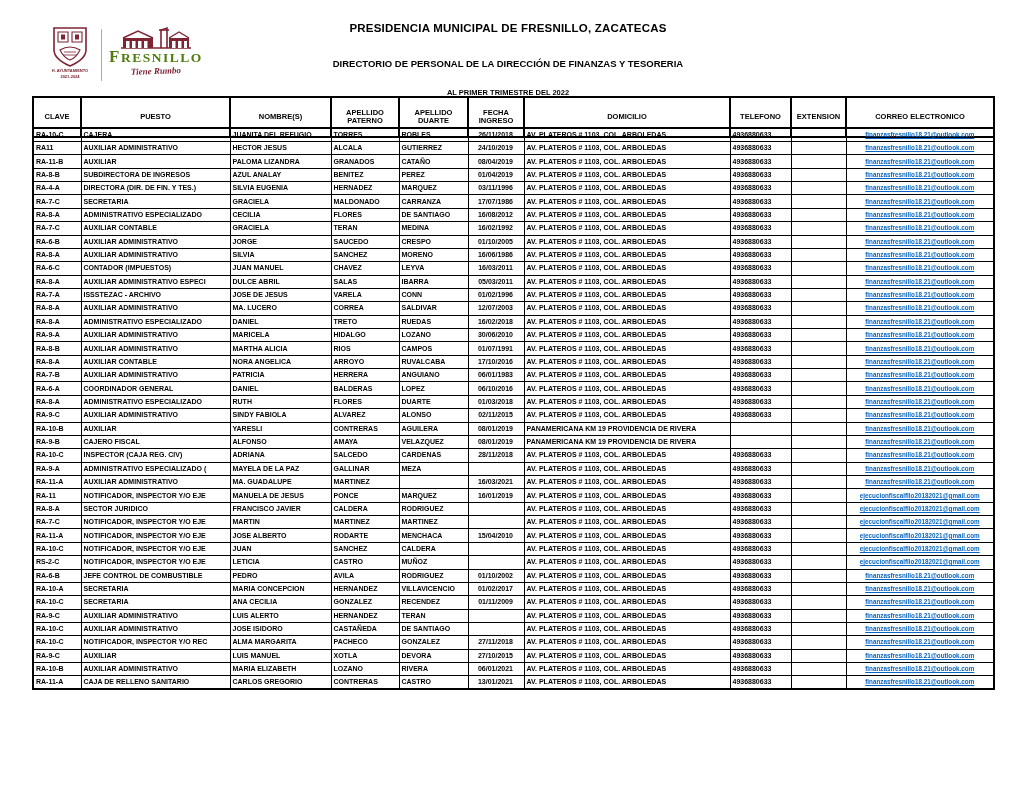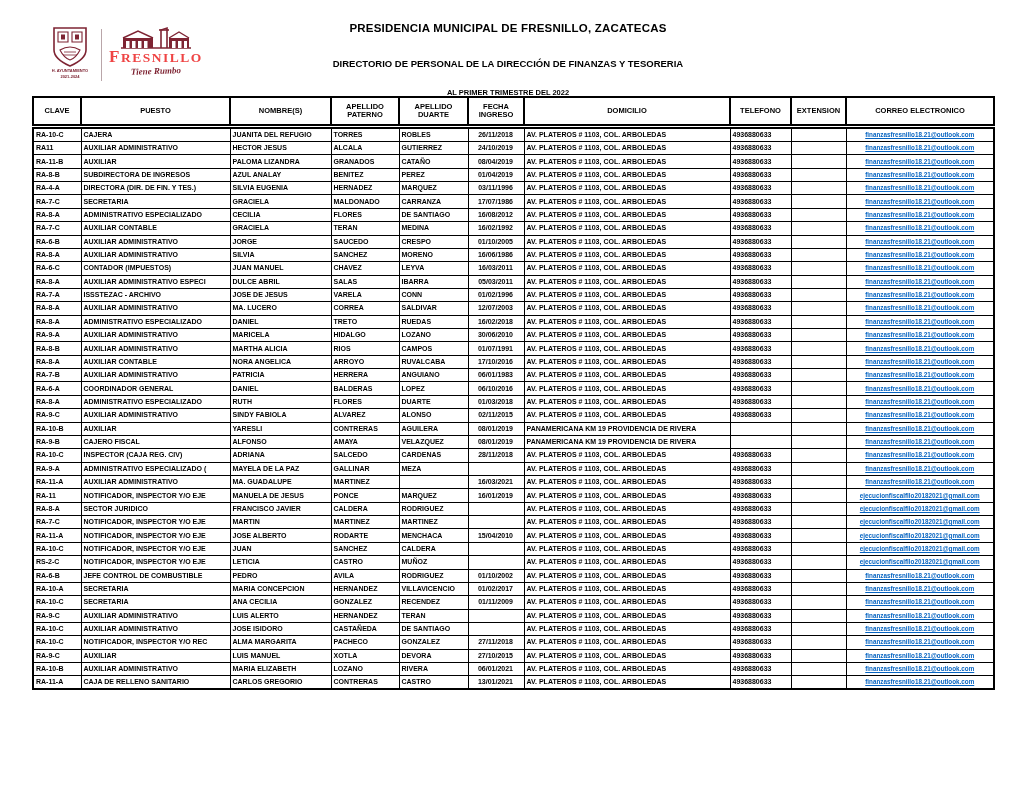--- a/index.html
+++ b/index.html
@@ -14,35 +14,35 @@
   .title-period { font-size:7.5px;  font-weight:bold; margin-top:19px; }
 
   
   .logo-wrap { position:absolute; left:48px; top:26px; height:62px; display:flex; align-items:flex-start; }
   .crest { width:44px; text-align:center; }
   .crest svg { display:block; margin:0 auto; }
   .crest-caption { font-size:4px; line-height:4.5px; color:#7E2433; font-weight:bold; margin-top:1px; }
   .logo-divider { width:1px; height:52px; background:#b9a6a9; margin:3px 7px 0 9px; }
   .brand { text-align:center; }
   .brand svg { display:block; margin:0 auto; }
-  .wordmark { font-family:"Liberation Serif", serif; font-weight:bold; color:#ef4444;
+  .wordmark { font-family:"Liberation Serif", serif; font-weight:bold; color:#4d7c0f;
               font-size:13.5px; letter-spacing:1.5px; line-height:14px; }
   .wordmark::first-letter { font-size:17px; }
   .tagline { font-family:"Liberation Serif", serif; font-style:italic; font-weight:bold;
              color:#7E2433; font-size:9px; margin-top:1px; transform:rotate(-2deg); }
 
   
   .grid { border-collapse:collapse; table-layout:fixed; width:961px; }
   .grid td, .grid th { overflow:hidden; white-space:nowrap; }
 
   
   .head-table { position:absolute; left:32px; top:96px; }
   .head-table th {
     border:2px solid #000; font-size:7.5px; font-weight:bold; text-align:center;
-    vertical-align:middle; height:28px; line-height:8.5px; white-space:normal; padding:0 2px;margin-top:16px;
+    vertical-align:middle; height:40px; line-height:8.5px; white-space:normal; padding:0 2px;margin-top:16px;
   }
 
   
   .body-table { position:absolute; left:32px; top:127px; border:2px solid #000; }
   .body-table td {
     border:1px solid #000; height:13.36px; font-size:7px; font-weight:bold;
     line-height:12px; padding:0 1px 0 2px; color:#000;
   }
   td.c-clave, td.c-puesto, td.c-nombre, td.c-paterno, td.c-materno,
   td.c-domicilio, td.c-telefono { text-align:left; }

